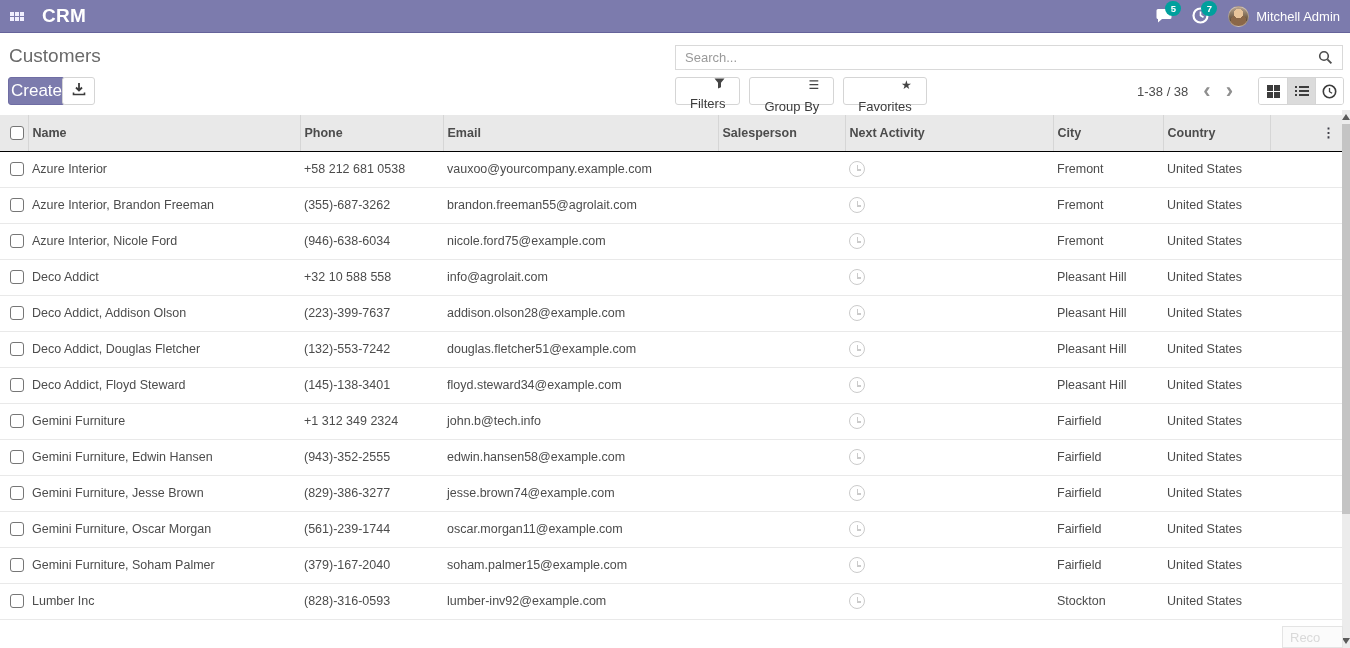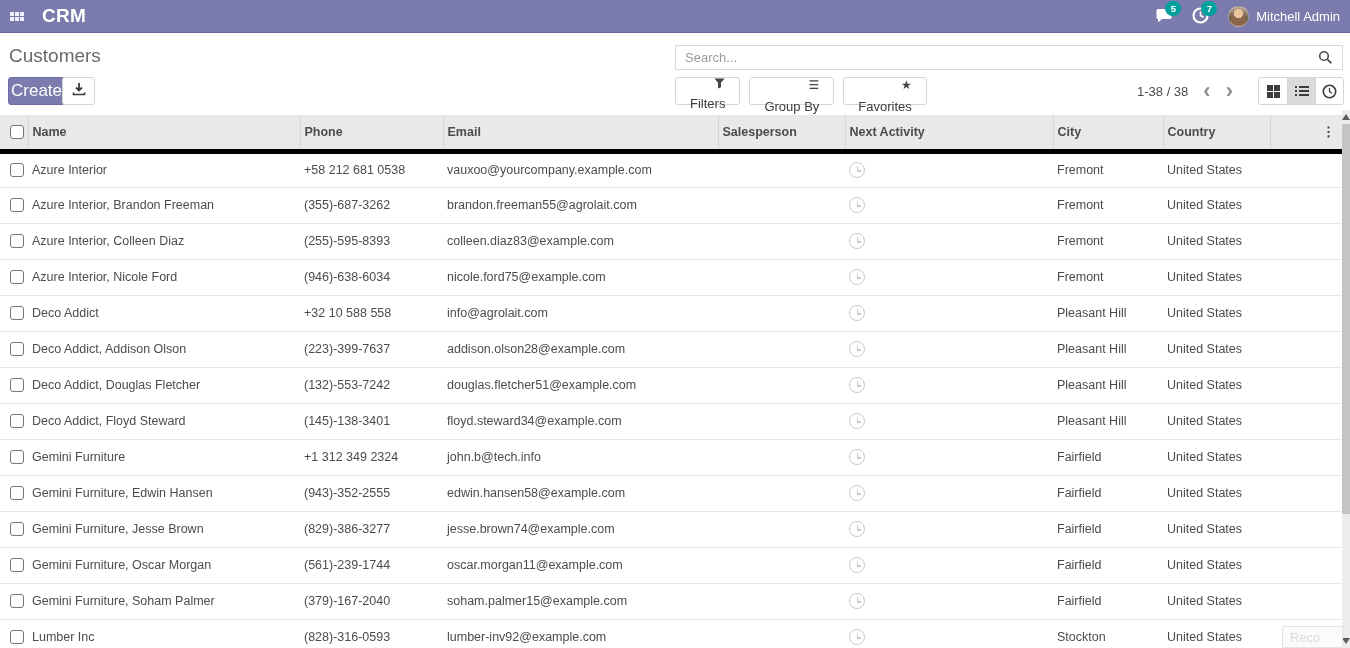--- a/index.html
+++ b/index.html
@@ -147,21 +147,21 @@
   .table-area {
     position: absolute; left: 0; top: 115px;
     width: 1342px; height: 533px; overflow: hidden;
   }
   table { border-collapse: collapse; table-layout: fixed; width: 1342px; }
   thead th {
     background: #e9e9e9;
     height: 36px;
     font-size: 12.5px; font-weight: bold; color: #4c4c4c;
     text-align: left; padding: 0 4px;
-    border-bottom: 5px solid #000000;
+    border-bottom: 1px solid #000000;
     border-left: 1px solid #d6d6d6;
     cursor: pointer; white-space: nowrap; overflow: hidden;
   }
   thead th:first-child { border-left: none; cursor: default; }
   tbody td {
     height: 36px;
     font-size: 12.5px; color: #4c4c4c;
     padding: 0 4px;
     border-bottom: 1px solid #e9e9e9;
     white-space: nowrap; overflow: hidden;
@@ -391,35 +391,20 @@
             <div class="row-clock"></div>
           </td>
           <td>Fremont</td>
           <td>United States</td>
           <td></td>
         </tr>
         <tr>
           <td>
             <div class="cb"></div>
           </td>
-          <td>Azure Interior, Colleen Diaz</td>
-          <td>(255)-595-8393</td>
-          <td>colleen.diaz83@example.com</td>
-          <td></td>
-          <td>
-            <div class="row-clock"></div>
-          </td>
-          <td>Fremont</td>
-          <td>United States</td>
-          <td></td>
-        </tr>
-        <tr>
-          <td>
-            <div class="cb"></div>
-          </td>
           <td>Azure Interior, Nicole Ford</td>
           <td>(946)-638-6034</td>
           <td>nicole.ford75@example.com</td>
           <td></td>
           <td>
             <div class="row-clock"></div>
           </td>
           <td>Fremont</td>
           <td>United States</td>
           <td></td>

